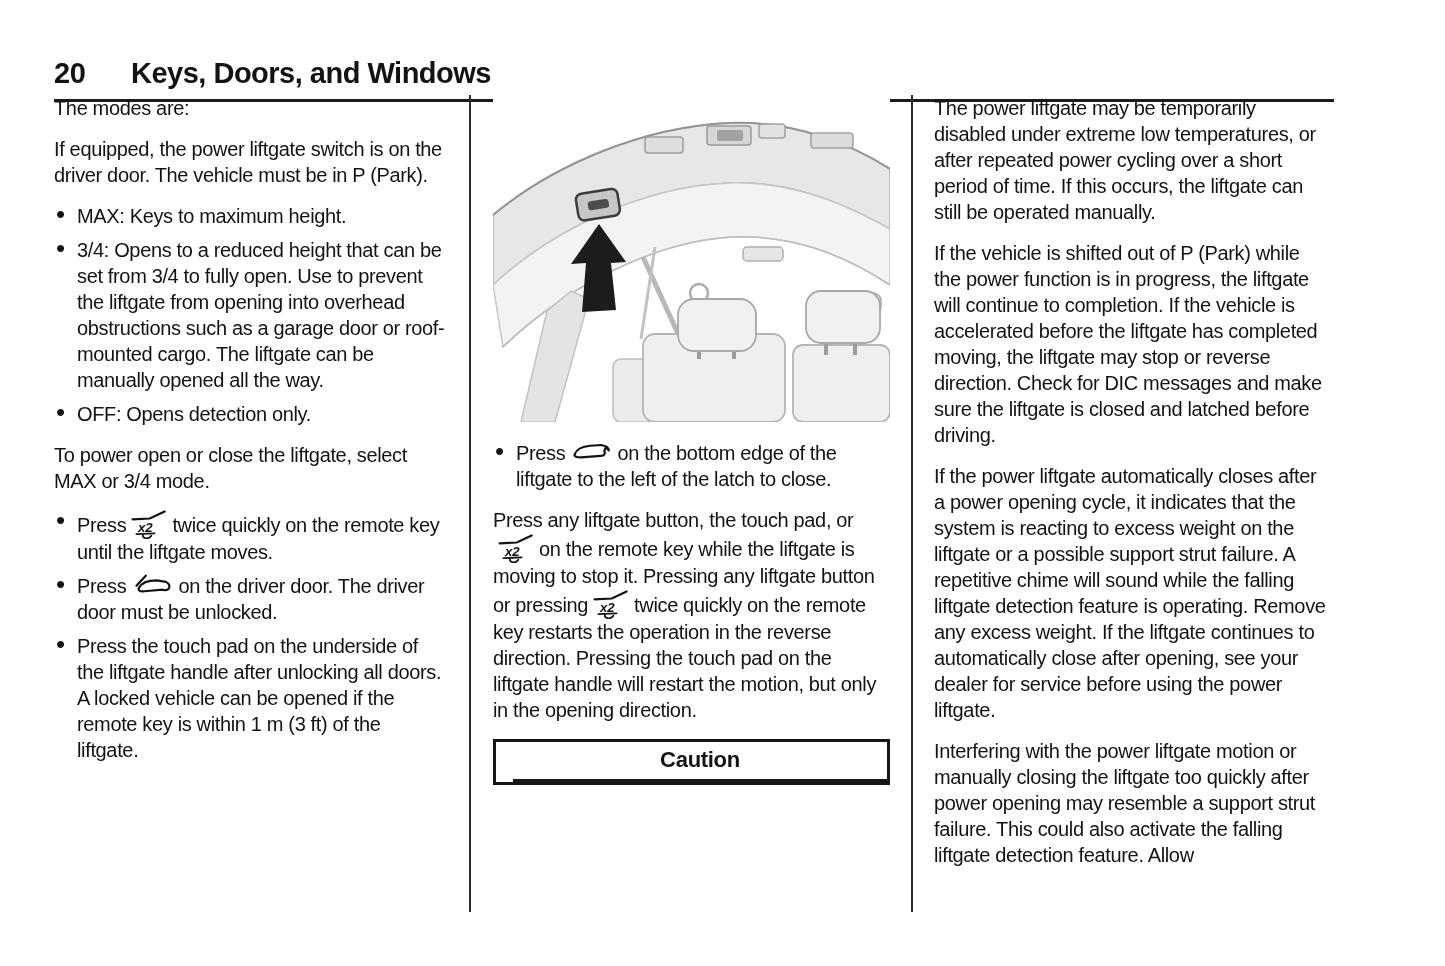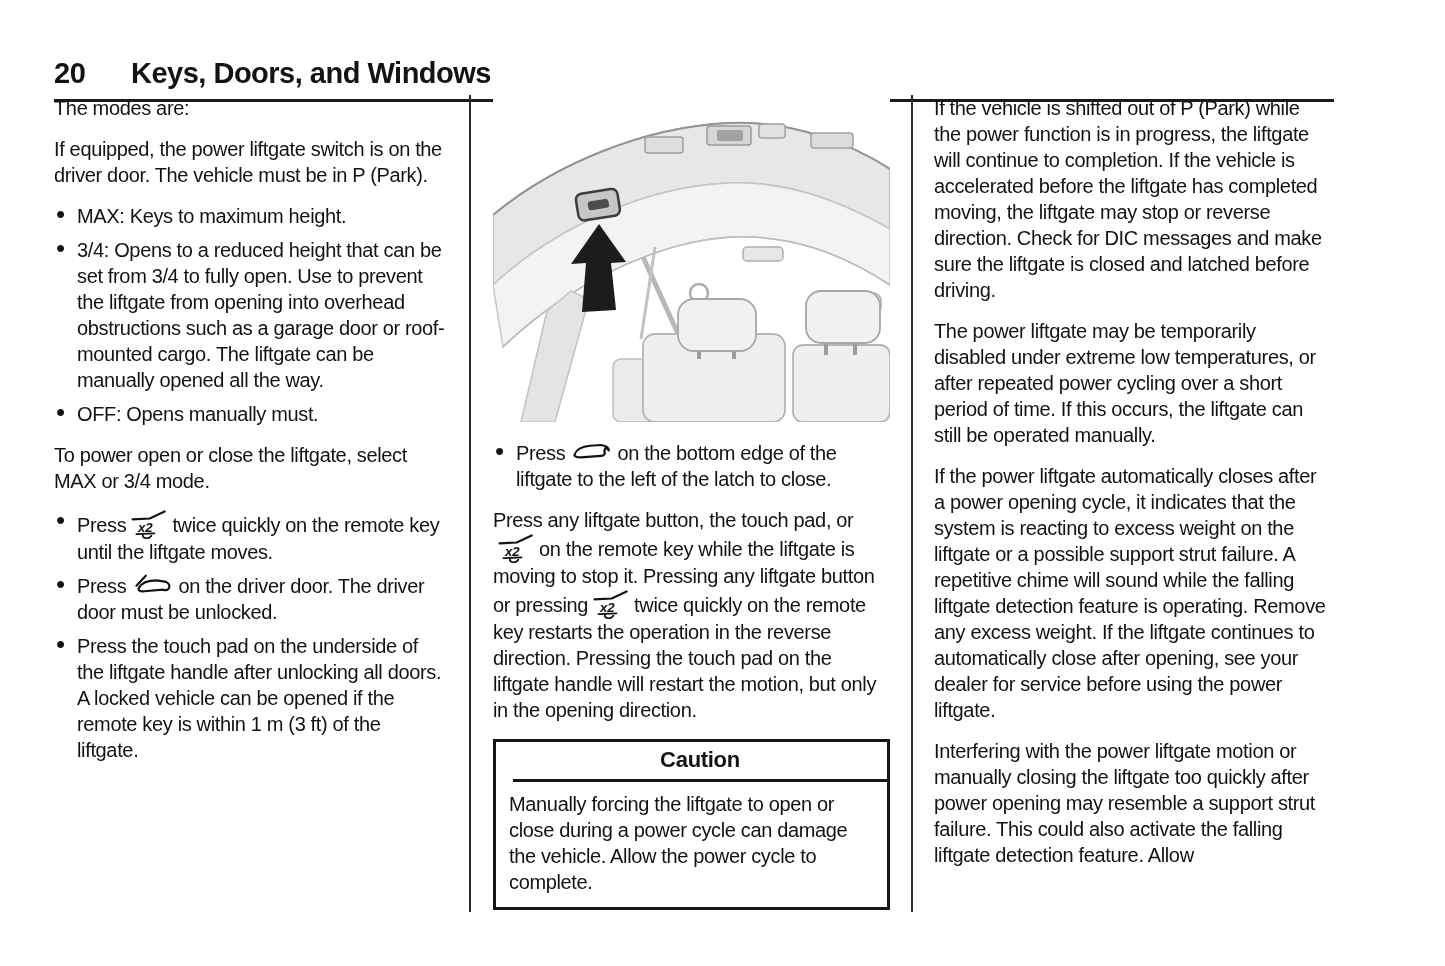--- a/index.html
+++ b/index.html
@@ -70,21 +70,21 @@
   </div>
 
   <div class="columns">
 
     <div class="col col-1">
       <p>The modes are:</p>
       <p>If equipped, the power liftgate switch is on the driver door. The vehicle must be in P (Park).</p>
       <ul class="bullets">
         <li>MAX: Keys to maximum height.</li>
         <li>3/4: Opens to a reduced height that can be set from 3/4 to fully open. Use to prevent the liftgate from opening into overhead obstructions such as a garage door or roof-mounted cargo. The liftgate can be manually opened all the way.</li>
-        <li>OFF: Opens manually must.</li>
+        <li>OFF: Opens detection only.</li>
       </ul>
       <p>To power open or close the liftgate, select MAX or 3/4 mode.</p>
       <ul class="bullets">
         <li>
           <span>Press</span><svg class="inline-icon" width="36" height="30" viewBox="0 0 46 38">
               <polyline points="2,13 24,12 43,3" fill="none" stroke="#131313" stroke-width="2.8" stroke-linecap="round"></polyline>
               <text x="9" y="29" font-size="17" font-weight="bold" font-style="italic" fill="#131313">x2</text>
               <line x1="7" y1="32" x2="30" y2="31" stroke="#131313" stroke-width="2.4" stroke-linecap="round"></line>
               <path d="M15,33 c0,5 8,6 11,1" fill="none" stroke="#131313" stroke-width="2.2" stroke-linecap="round"></path>
             </svg><span>twice quickly on the remote key until the liftgate moves.</span>
@@ -162,27 +162,26 @@
           </svg><span>on the remote key while the liftgate is moving to stop it. Pressing any liftgate button or pressing</span><svg class="inline-icon" width="36" height="30" viewBox="0 0 46 38">
             <polyline points="2,13 24,12 43,3" fill="none" stroke="#131313" stroke-width="2.8" stroke-linecap="round"></polyline>
             <text x="9" y="29" font-size="17" font-weight="bold" font-style="italic" fill="#131313">x2</text>
             <line x1="7" y1="32" x2="30" y2="31" stroke="#131313" stroke-width="2.4" stroke-linecap="round"></line>
             <path d="M15,33 c0,5 8,6 11,1" fill="none" stroke="#131313" stroke-width="2.2" stroke-linecap="round"></path>
           </svg><span>twice quickly on the remote key restarts the operation in the reverse direction. Pressing the touch pad on the liftgate handle will restart the motion, but only in the opening direction.</span>
       </p>
 
       <div class="caution-box">
         <div class="caution-title">Caution</div>
-        <div class="caution-body">Manually forcing the liftgate to open or close during a power cycle can damage the vehicle. Allow the power cycle to complete.</div>
       </div>
     </div>
 
     <div class="vdivider vd2"></div>
 
     <div class="col col-3">
+      <p>The power liftgate may be temporarily disabled under extreme low temperatures, or after repeated power cycling over a short period of time. If this occurs, the liftgate can still be operated manually.</p>
       <p>If the vehicle is shifted out of P (Park) while the power function is in progress, the liftgate will continue to completion. If the vehicle is accelerated before the liftgate has completed moving, the liftgate may stop or reverse direction. Check for DIC messages and make sure the liftgate is closed and latched before driving.</p>
-      <p>The power liftgate may be temporarily disabled under extreme low temperatures, or after repeated power cycling over a short period of time. If this occurs, the liftgate can still be operated manually.</p>
       <p>If the power liftgate automatically closes after a power opening cycle, it indicates that the system is reacting to excess weight on the liftgate or a possible support strut failure. A repetitive chime will sound while the falling liftgate detection feature is operating. Remove any excess weight. If the liftgate continues to automatically close after opening, see your dealer for service before using the power liftgate.</p>
       <p>Interfering with the power liftgate motion or manually closing the liftgate too quickly after power opening may resemble a support strut failure. This could also activate the falling liftgate detection feature. Allow</p>
     </div>
 
   </div>
 </div>
 
 </body></html>

